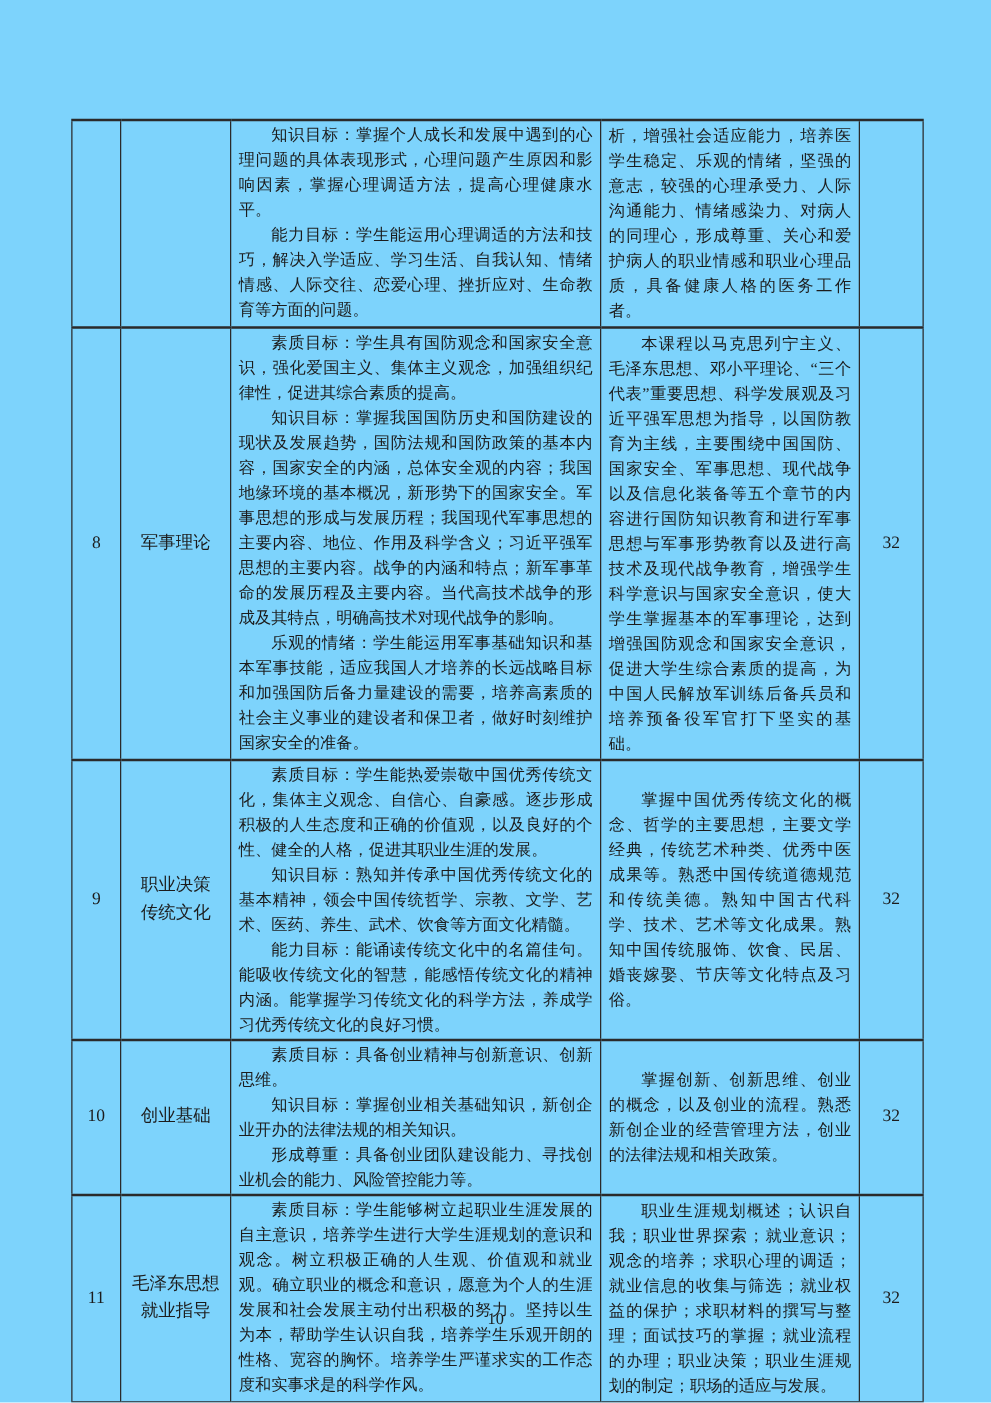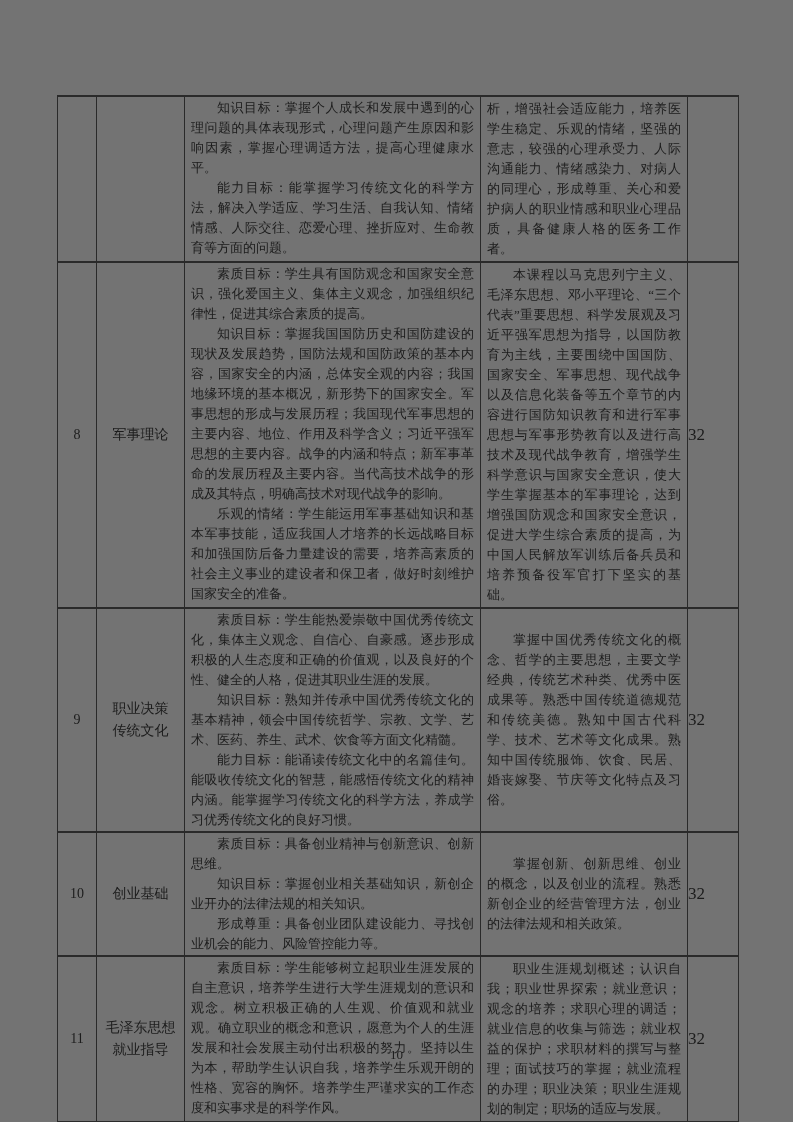--- a/index.html
+++ b/index.html
@@ -1,19 +1,19 @@
 <!DOCTYPE html>
 <html><head>
 <meta charset="utf-8">
 <style>
   html, body { margin:0; padding:0; background:#ffffff; }
   .page {
     position:relative;
     width:793px; height:1122px;
-    background:#737373;
+    background:#7dd3fc;
     font-family:"Liberation Serif","DejaVu Serif",serif;
     color:#1c1c1c;
     overflow:hidden;
   }
   table.syllabus {
     position:absolute; left:57px; top:95px;
     width:681px;
     border-collapse:collapse;
     table-layout:fixed;
   }
@@ -42,22 +42,22 @@
   .c-obj p { margin:0; text-indent:2em; }
   .c-content {
     vertical-align:middle;
     text-align:justify;
     font-size:13px; line-height:20px;
     padding:2px 6px;
   }
   .c-content p { margin:0; text-indent:2em; }
   .c-content p.no-indent { text-indent:0;font-family:Liberation Serif, serif; }
   .c-hours {
-    text-align:left; vertical-align:middle;
-    font-size:17px;
+    text-align:center; vertical-align:middle;
+    font-size:14px;
   }
   .page-number {
     position:absolute; left:0; right:0; top:1047px;
     text-align:center;
     font-size:13px;
   }
 </style>
 </head>
 <body>
 
@@ -73,21 +73,21 @@
     </colgroup>
 
     <tbody>
         <tr style="height:140px">
       <td class="c-no"></td>
       <td class="c-name">
         <div></div>
       </td>
       <td class="c-obj">
         <p>知识目标：掌握个人成长和发展中遇到的心理问题的具体表现形式，心理问题产生原因和影响因素，掌握心理调适方法，提高心理健康水平。</p>
-        <p>能力目标：能掌握学习传统文化的科学方法，解决入学适应、学习生活、自我认知、情绪情感、人际交往、恋爱心理、挫折应对、生命教育等方面的问题。</p>
+        <p>能力目标：学生能运用心理调适的方法和技巧，解决入学适应、学习生活、自我认知、情绪情感、人际交往、恋爱心理、挫折应对、生命教育等方面的问题。</p>
       </td>
       <td class="c-content">
         <p class="no-indent">析，增强社会适应能力，培养医学生稳定、乐观的情绪，坚强的意志，较强的心理承受力、人际沟通能力、情绪感染力、对病人的同理心，形成尊重、关心和爱护病人的职业情感和职业心理品质，具备健康人格的医务工作者。</p>
       </td>
       <td class="c-hours"></td>
     </tr>
 
     <tr style="height:320px">
       <td class="c-no">8</td>
       <td class="c-name">

